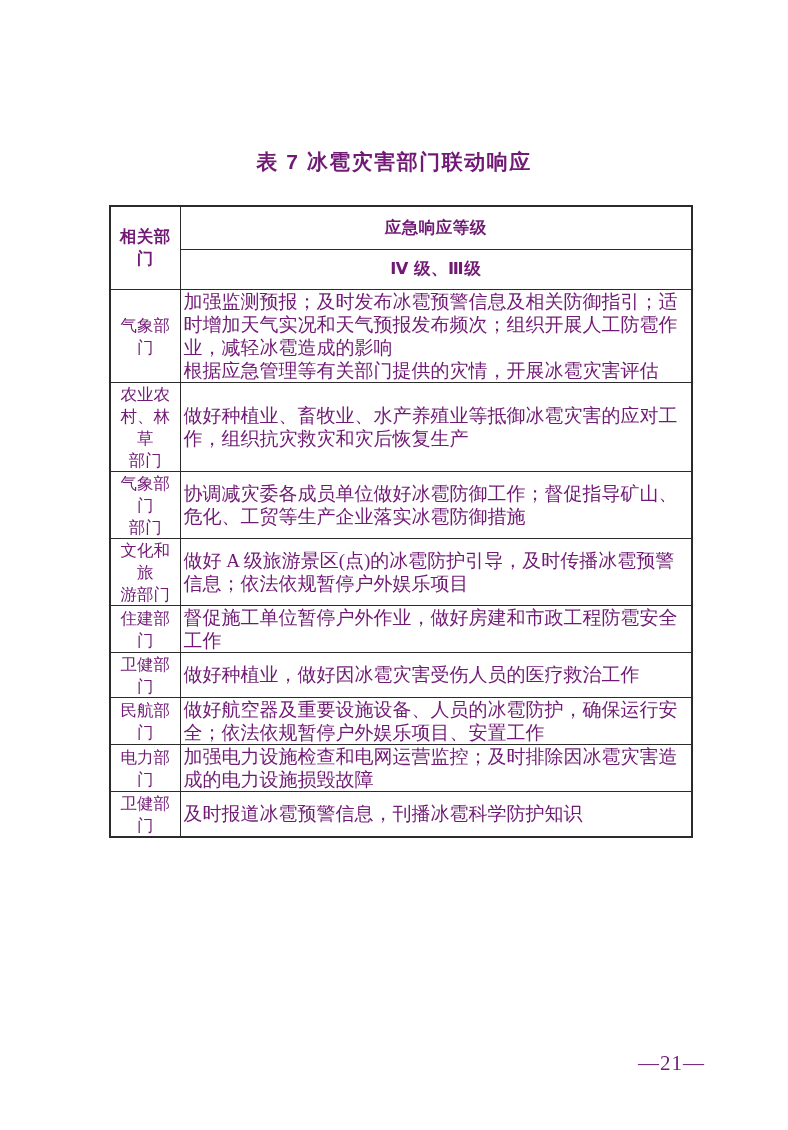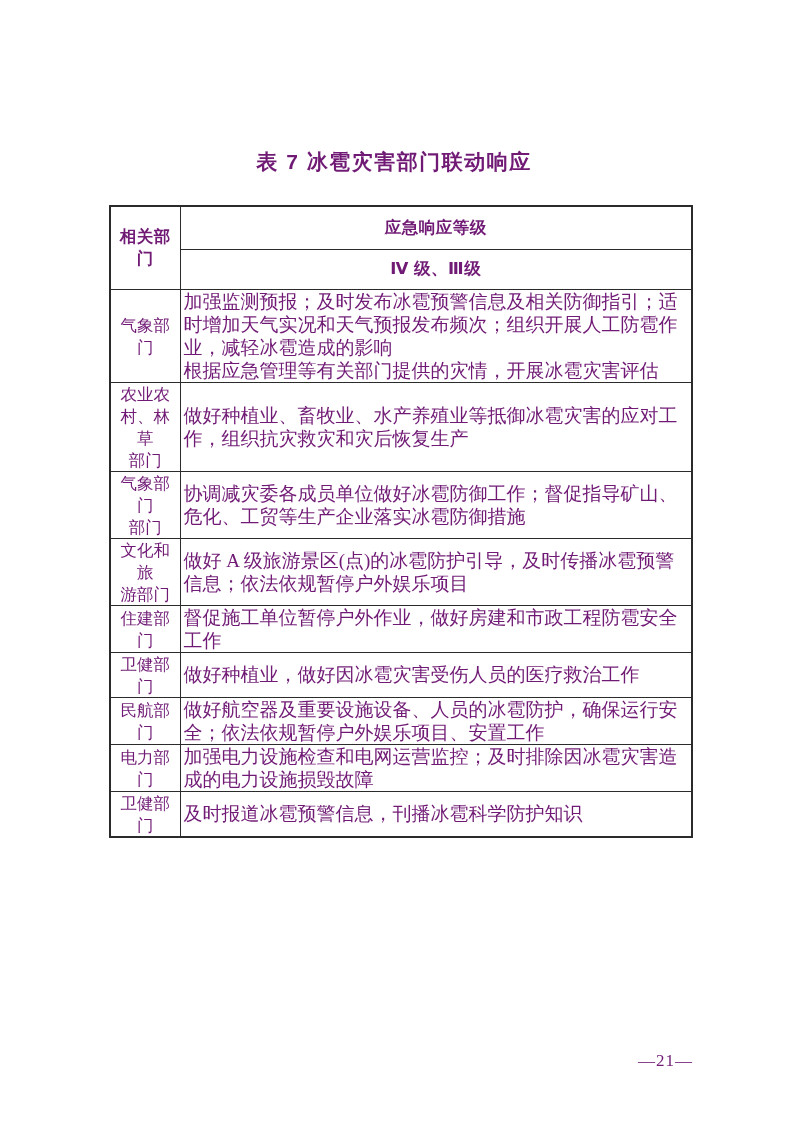--- a/index.html
+++ b/index.html
@@ -64,21 +64,21 @@
     vertical-align: middle;
     font-size: 19px;
     line-height: 23px;
     padding: 0 4px 0 3px;
     white-space: pre-line;
   }
   .page-number {
     position: absolute;
     top: 1051px;
     left: 638px;
-    font-size: 17px;
+    font-size: 21px;
     letter-spacing: 1px;
   }
 </style>
 </head>
 <body>
 
 <div class="page">
 
   <div class="doc-title">表 7 冰雹灾害部门联动响应</div>
 

